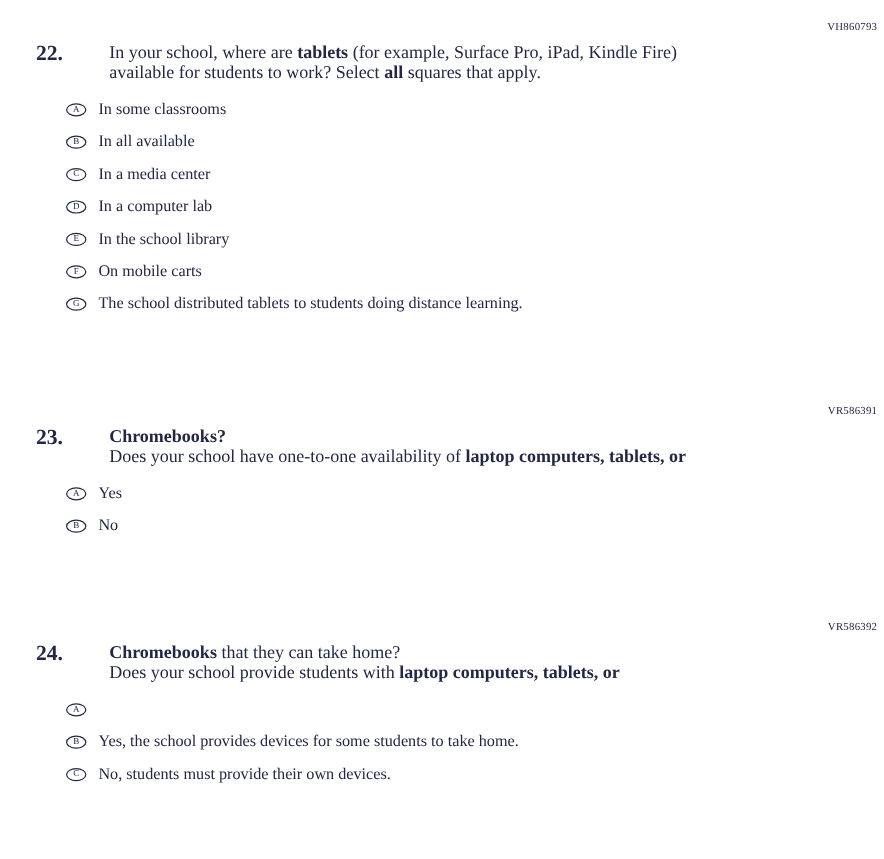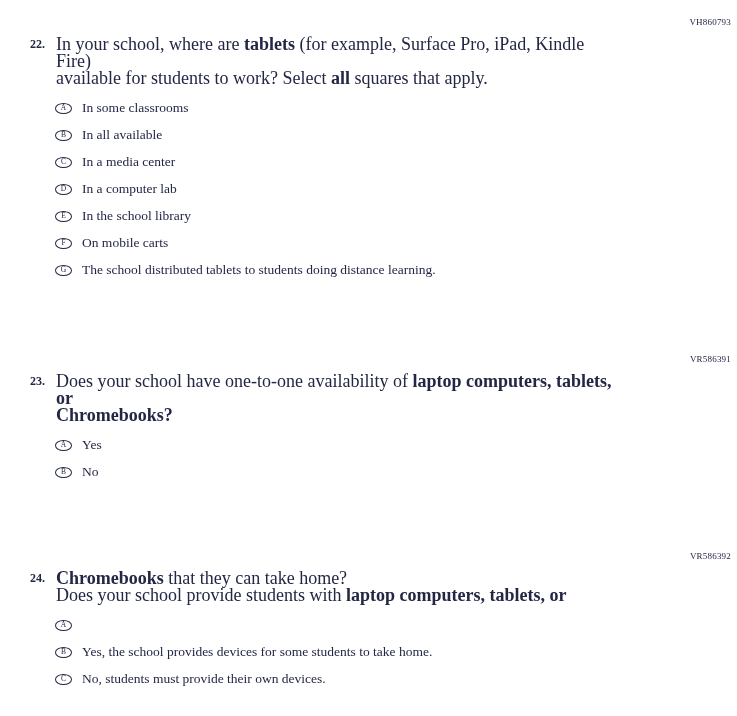--- a/index.html
+++ b/index.html
@@ -28,27 +28,28 @@
   .s3 .code-line { margin-top: 72px; }
 
   .question {
     display: flex;
     margin: 8px 0 0 30px;
   }
   .qnum {
     font-weight: bold;
     width: 26px;
     flex: 0 0 26px;
-    font-size: 12px;
+    font-size: 18px;
     line-height: 17px;
   }
   .qbody {
     width: 560px;
-    font-size: 18px;
+    font-size: 15px;
     line-height: 17px;
+    margin-left: 35px;
   }
   .qbody .b, .b { font-weight: bold; }
 
   .options {
     margin: 14px 0 0 55px;
   }
   .option {
     display: flex;
     align-items: center;
     height: 14px;
@@ -127,22 +128,22 @@
             <span class="olabel">The school distributed tablets to students doing distance learning.</span>
           </div>
         </div>
   </div>
 
   <div class="section s2">
     <div class="code-line">VR586391</div>
     <div class="question">
       <div class="qnum">23.</div>
       <div class="qbody">
+            <div><span class="b">Chromebooks?</span></div>
             <div><span>Does your school have one-to-one availability of </span><span class="b">laptop computers, tablets, or</span></div>
-            <div><span class="b">Chromebooks?</span></div>
           </div>
     </div>
     <div class="options">
           <div class="option">
             <span class="bubble">A</span>
             <span class="olabel">Yes</span>
           </div>
           <div class="option">
             <span class="bubble">B</span>
             <span class="olabel">No</span>

